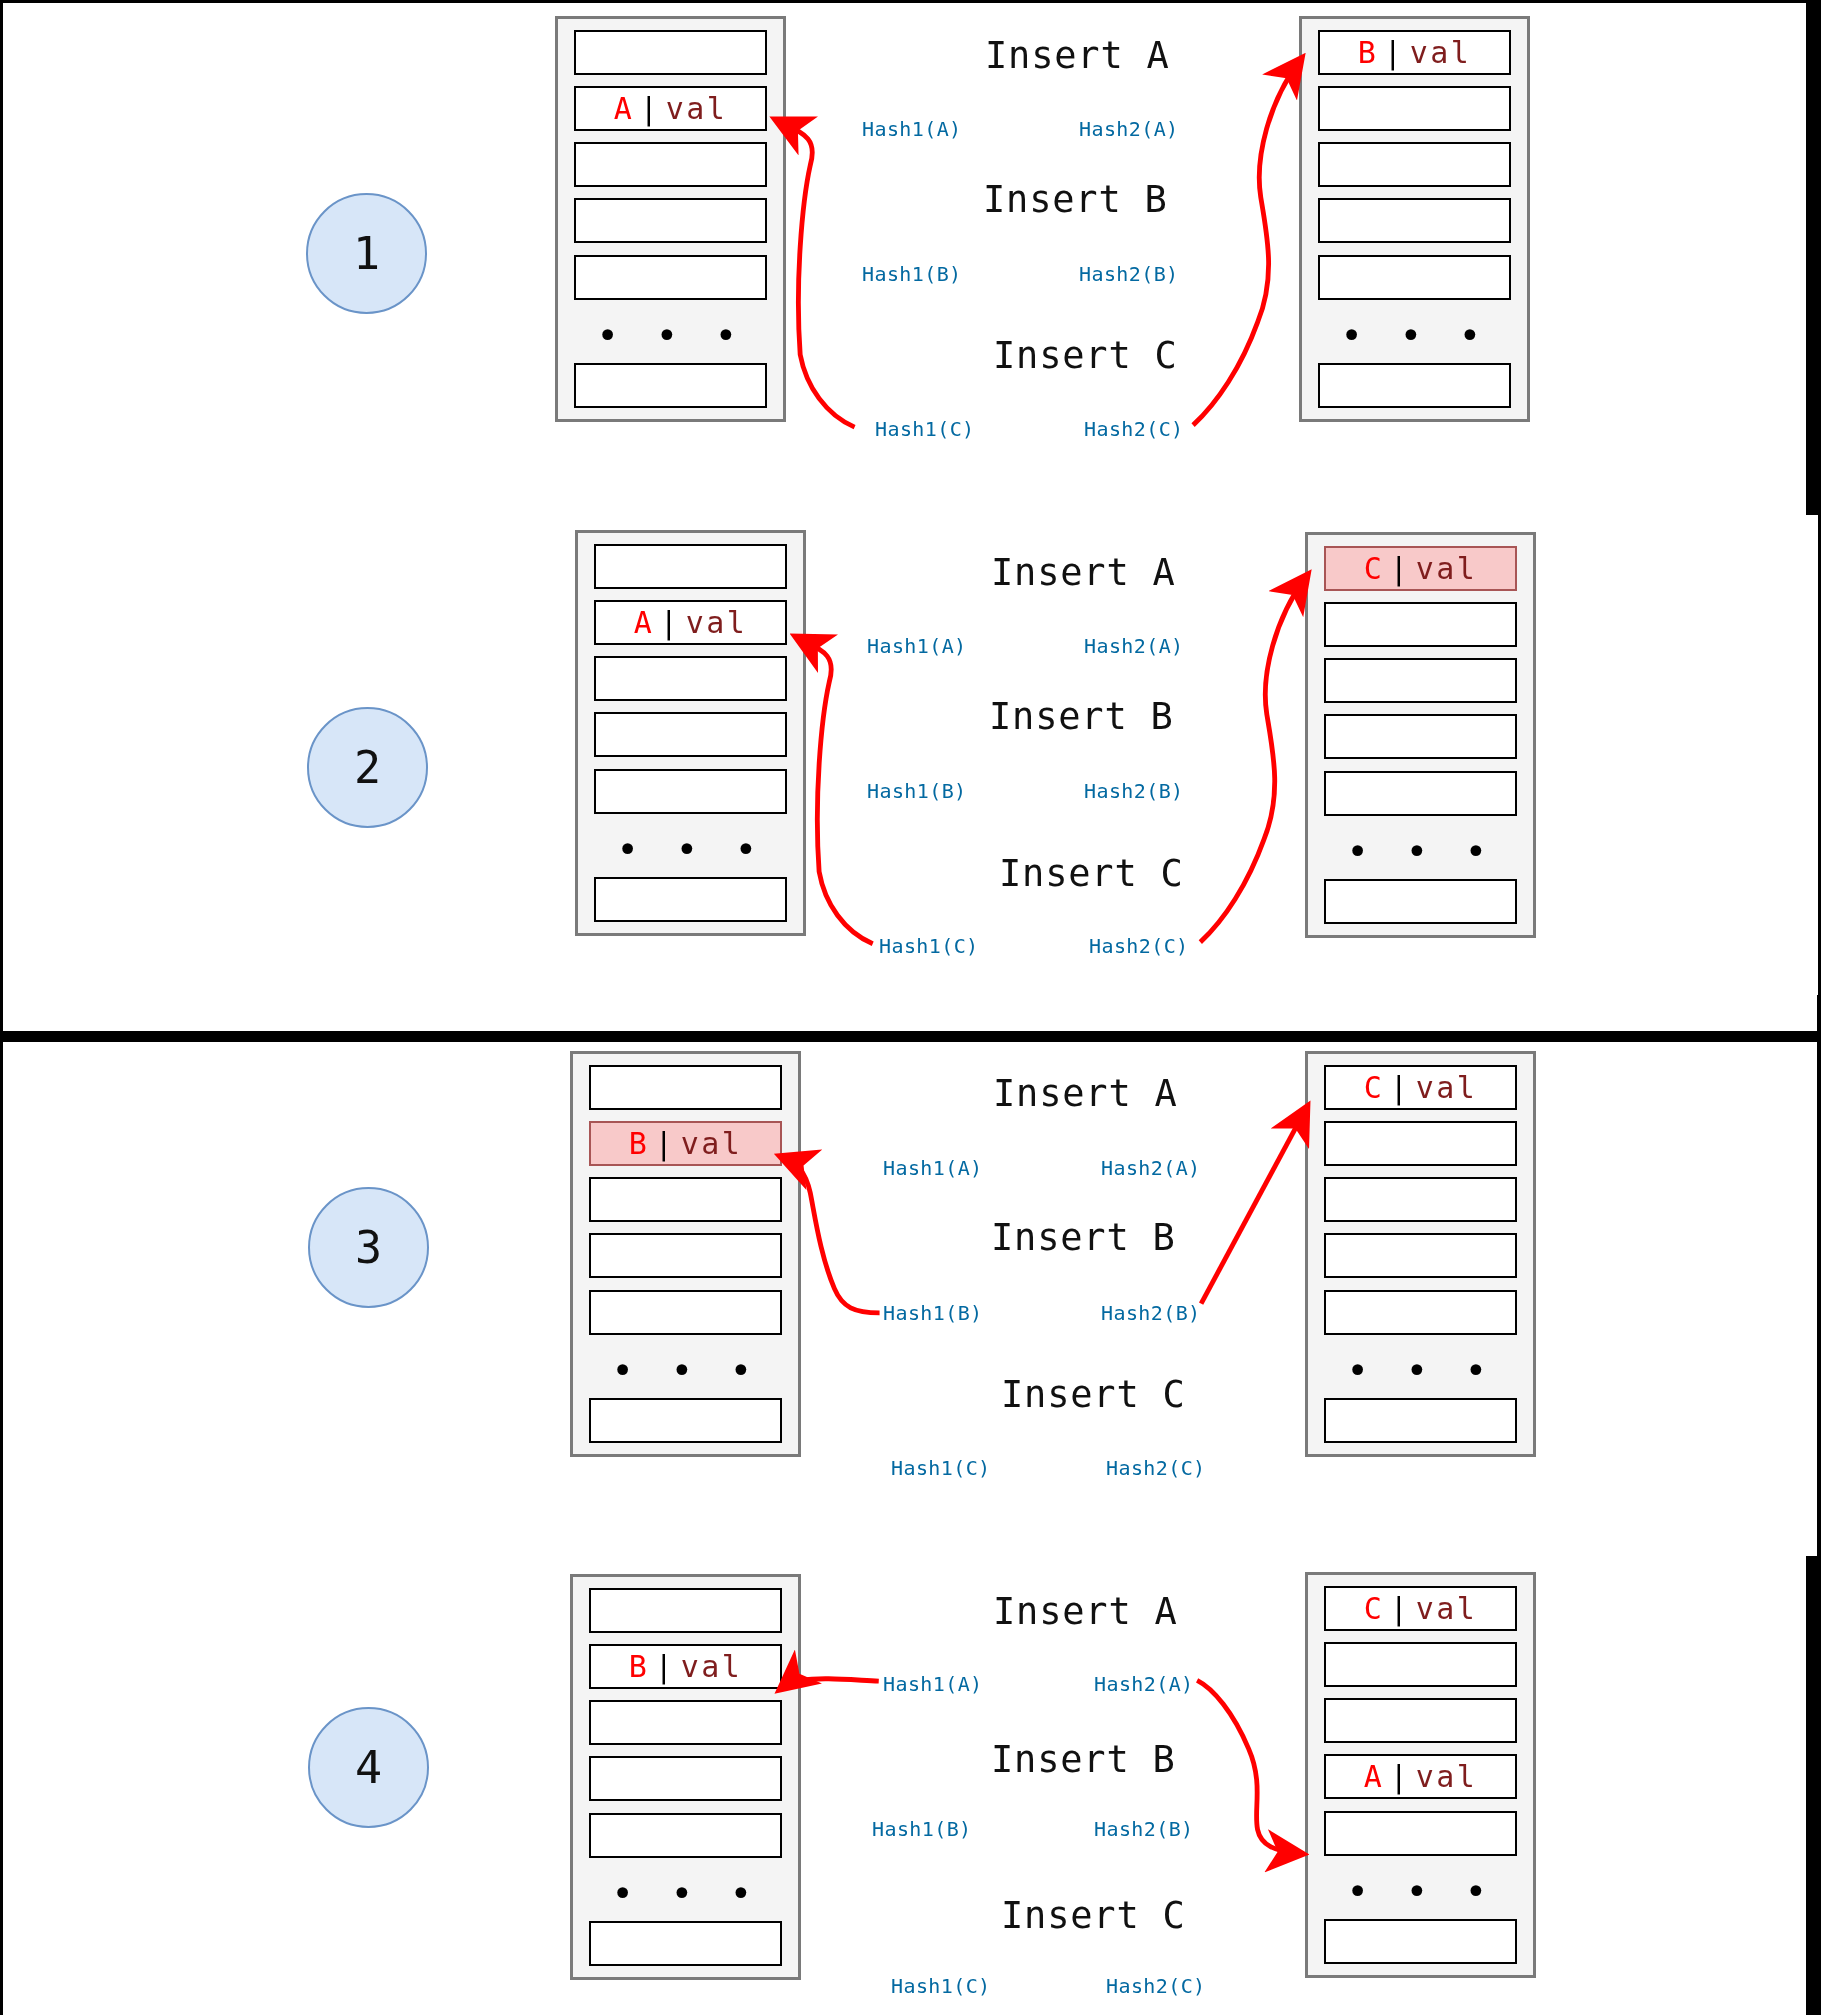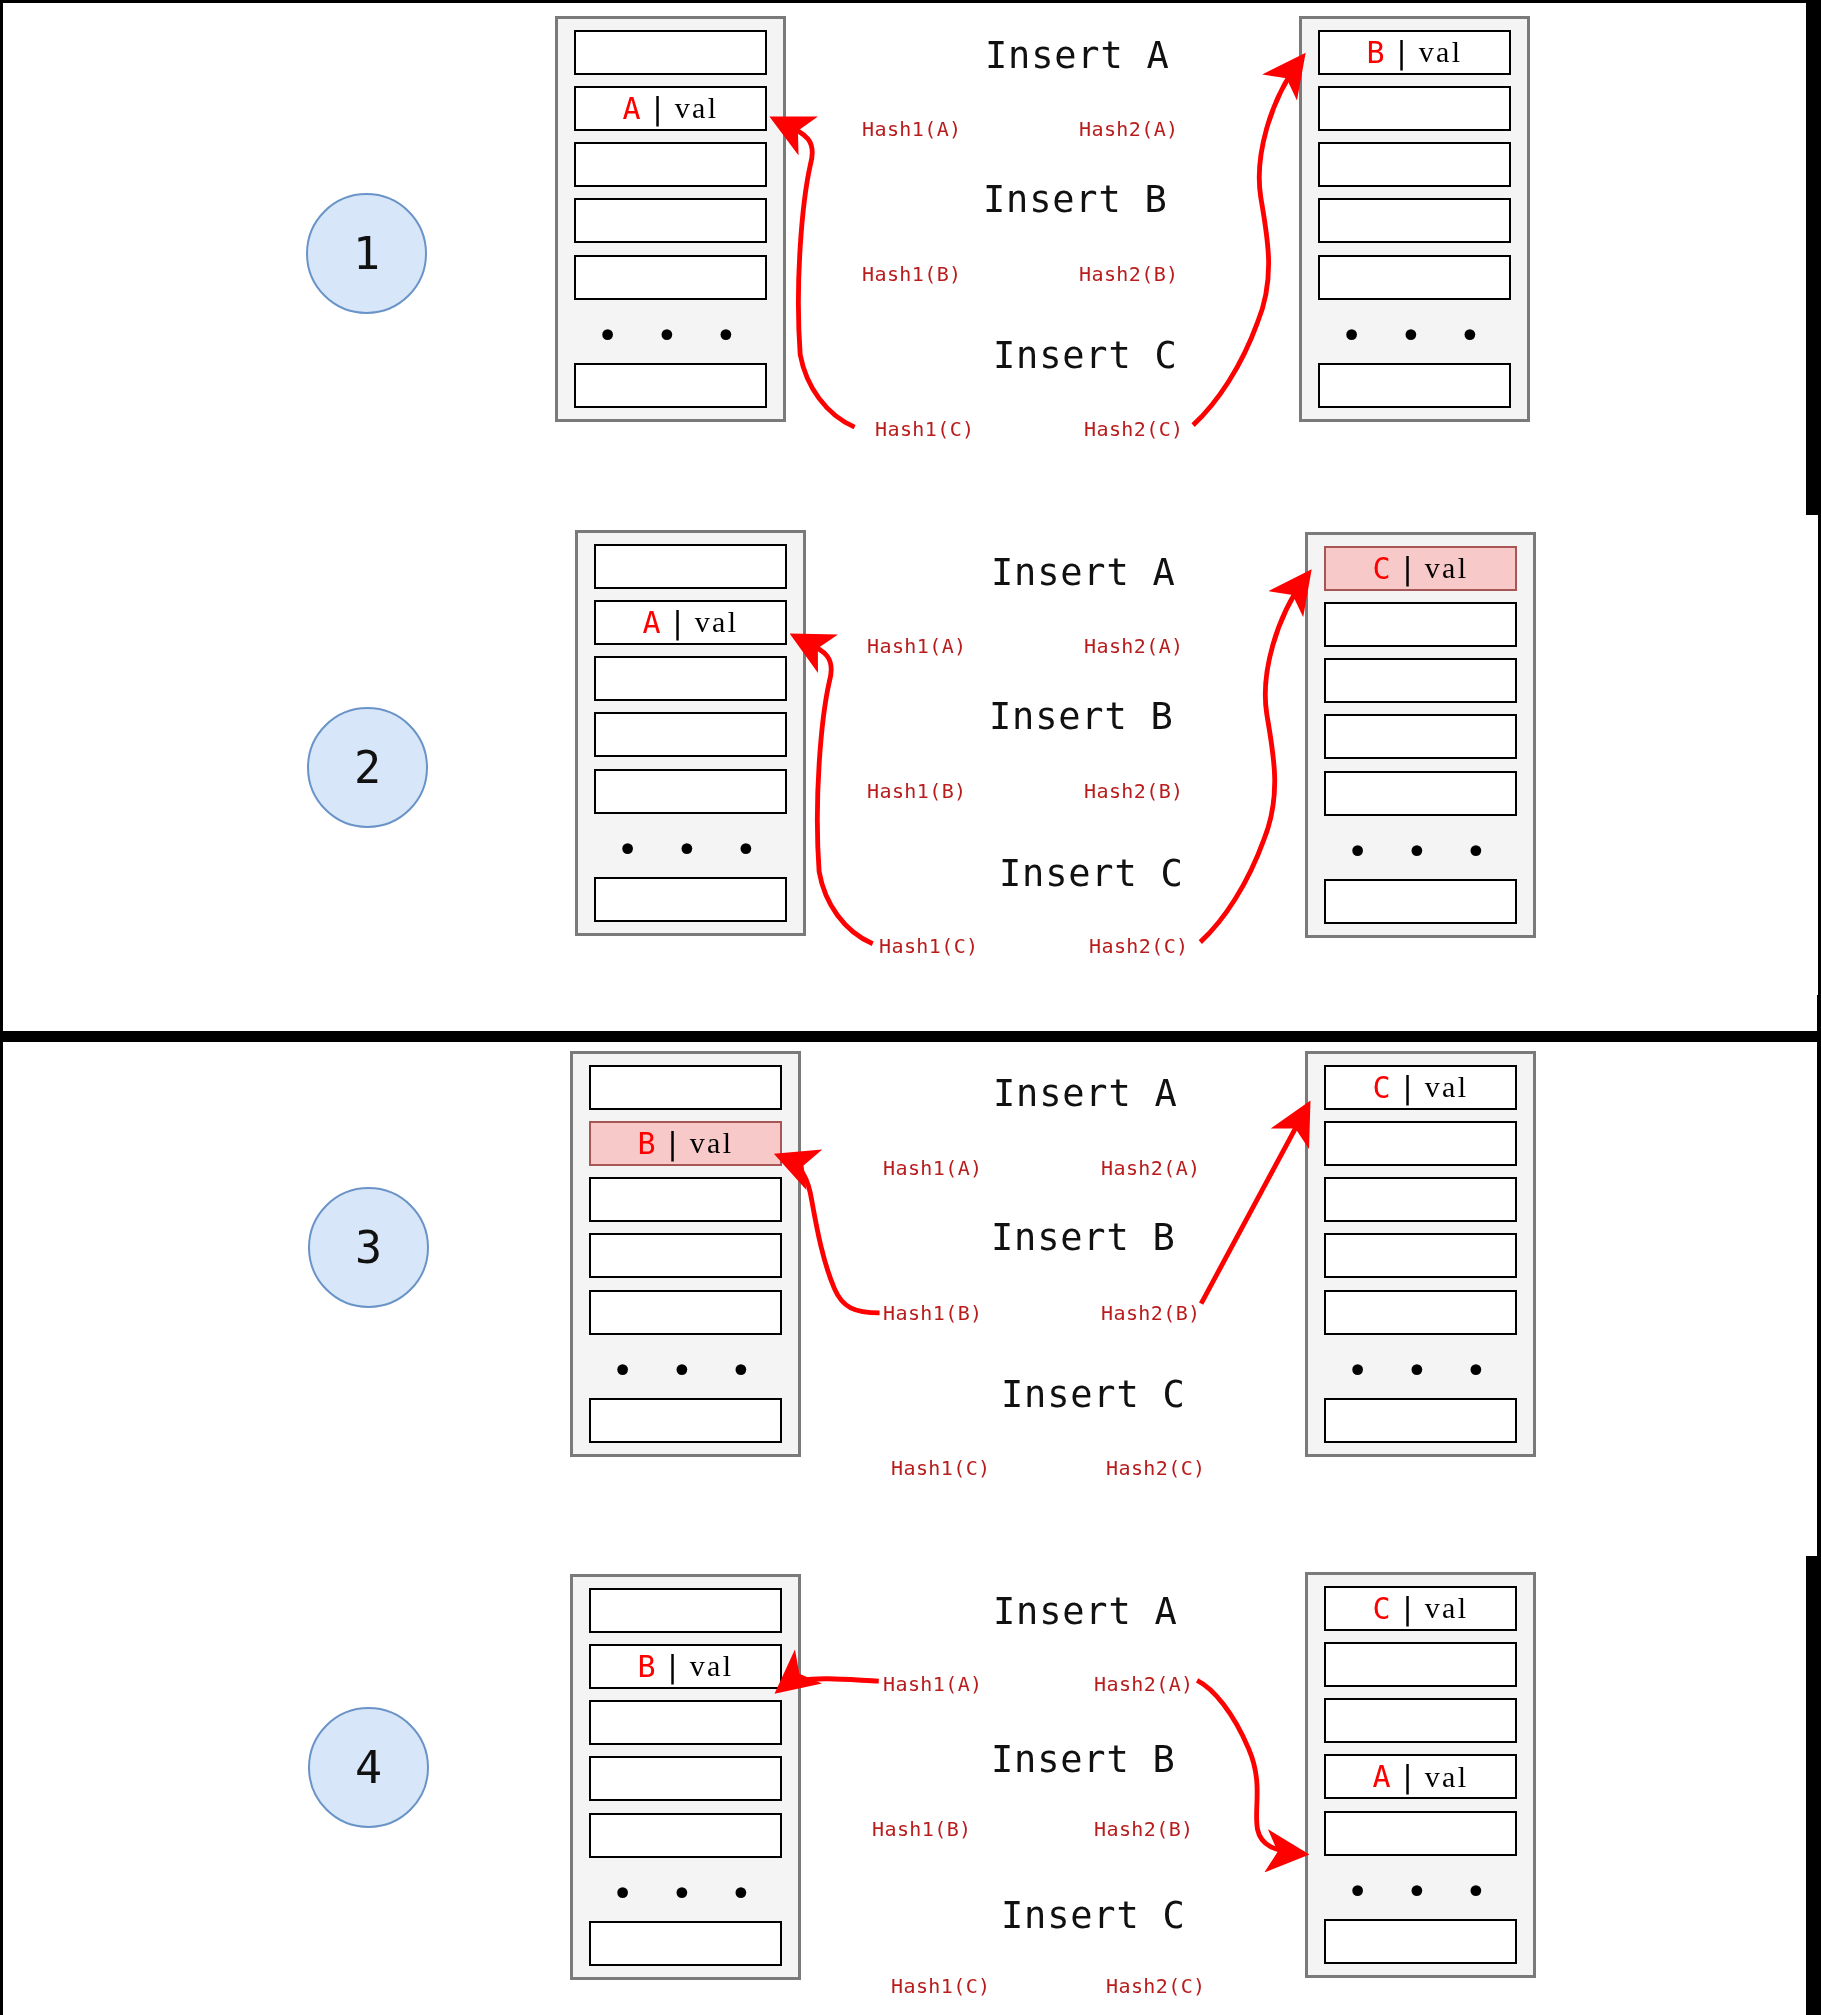--- a/index.html
+++ b/index.html
@@ -67,21 +67,21 @@
     letter-spacing: 2.4px;
     white-space: nowrap;
   }
   .slot:first-child { margin-top: 10.5px; }
   .slot.highlight {
     background: #f8c9c9;
     border-color: #a85555;
   }
   .slot .k { color: #ff0000; }
   .slot .bar { color: #000000; padding: 0 5.6px; }
-  .slot .v { color: #000000; font-family: Liberation Serif, serif; }
+  .slot .v { color: #7f1d1d; }
   .ellipsis {
     width: 193px;
     margin: 0 auto;
     height: 52px;
     display: flex;
     align-items: center;
     justify-content: center;
     font-size: 37px;
     letter-spacing: 7.3px;
     color: #000000;
@@ -93,21 +93,21 @@
     position: absolute;
     font-size: 37px;
     color: #111111;
     white-space: nowrap;
     letter-spacing: 0.8px;
     margin-left: 40px;
   }
   .hash-label {
     position: absolute;
     font-size: 20px;
-    color: #b91c1c;
+    color: #0369a1;
     white-space: nowrap;
     letter-spacing: 0.4px;
   }
 
   
   .arrows {
     position: absolute;
     left: 0; top: 0;
     width: 1822px; height: 2068px;
     pointer-events: none;

